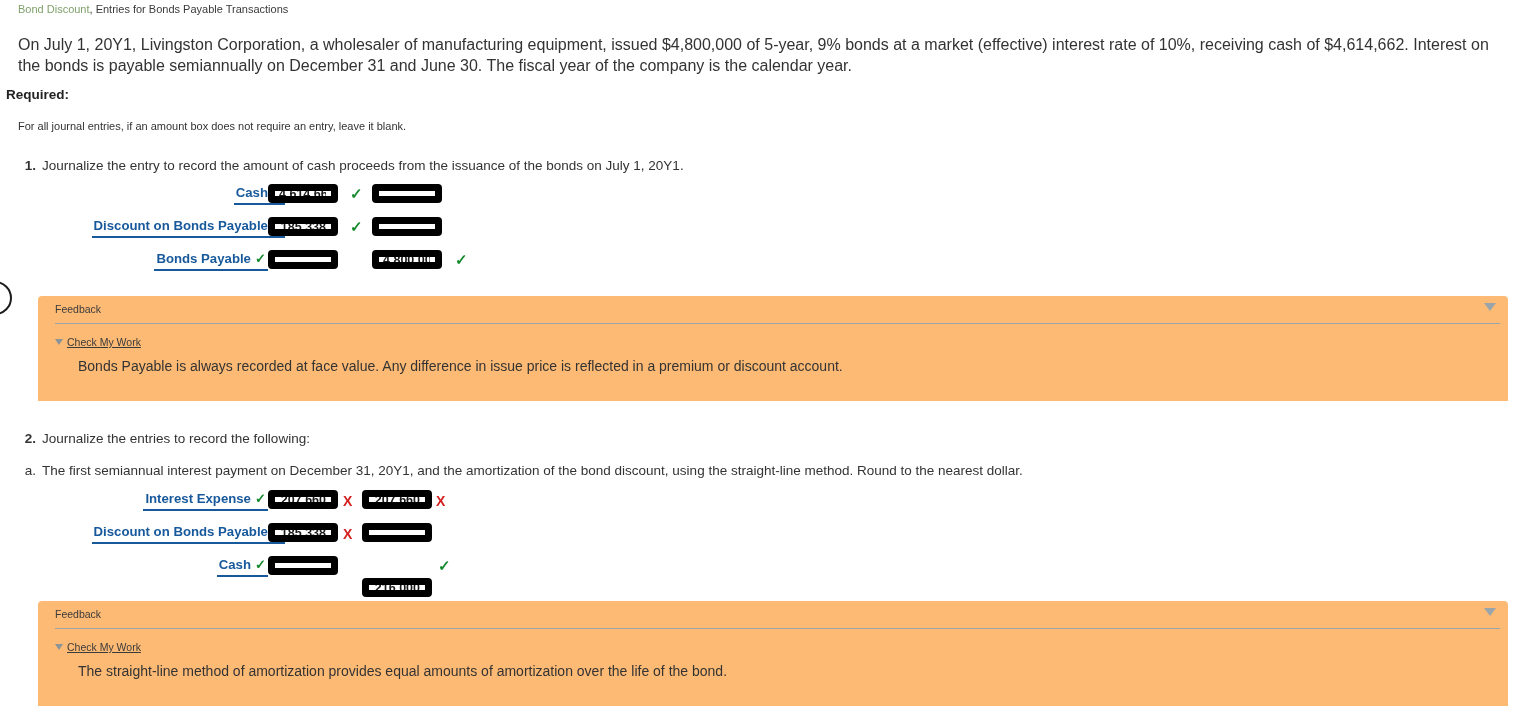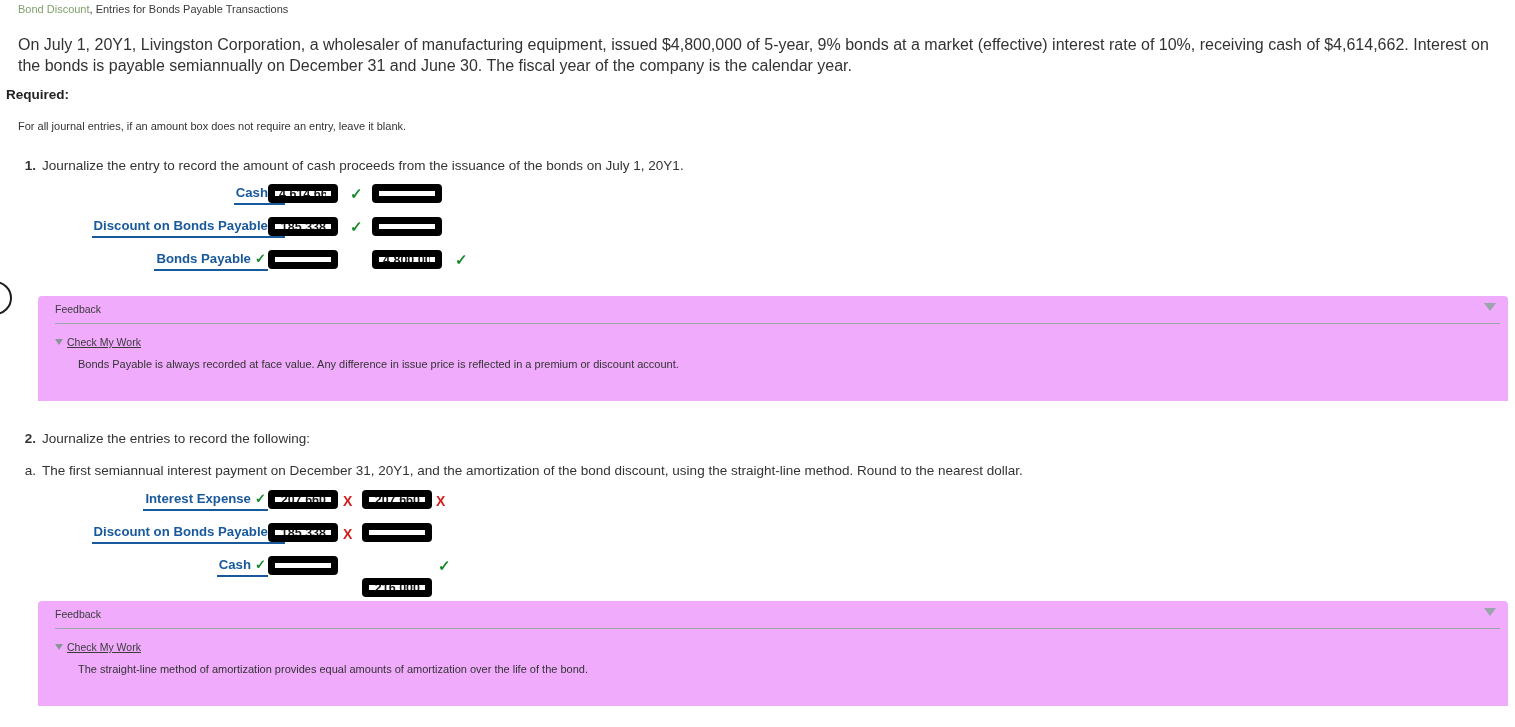--- a/index.html
+++ b/index.html
@@ -128,21 +128,21 @@
     font-size: 15px;
     font-weight: bold;
     line-height: 22px;
   }
   .mark.ok { color: #14892c; }
   .mark.bad { color: #d41f1f; font-size: 14px; }
 
   
   .feedback {
     position: absolute;
-    background: #f0abfc;
+    background: #fdba74;
     border-radius: 4px 4px 0 0;
   }
   .fb-title {
     position: absolute;
     left: 17px;
     top: 7px;
     font-size: 10.5px;
     color: #3b3b3b;
   }
   .fb-collapse {
@@ -181,21 +181,21 @@
     border-left: 4.5px solid transparent;
     border-right: 4.5px solid transparent;
     border-top: 6px solid #8a9499;
     margin-right: 4px;
     vertical-align: 1px;
   }
   .fb-body {
     position: absolute;
     left: 40px;
     top: 62px;
-    font-size: 11px;
+    font-size: 14px;
     color: #333333;
     white-space: nowrap;
   }
 
   
   .edge-circle {
     position: absolute;
     left: -22px;
     top: 281px;
     width: 30px;

